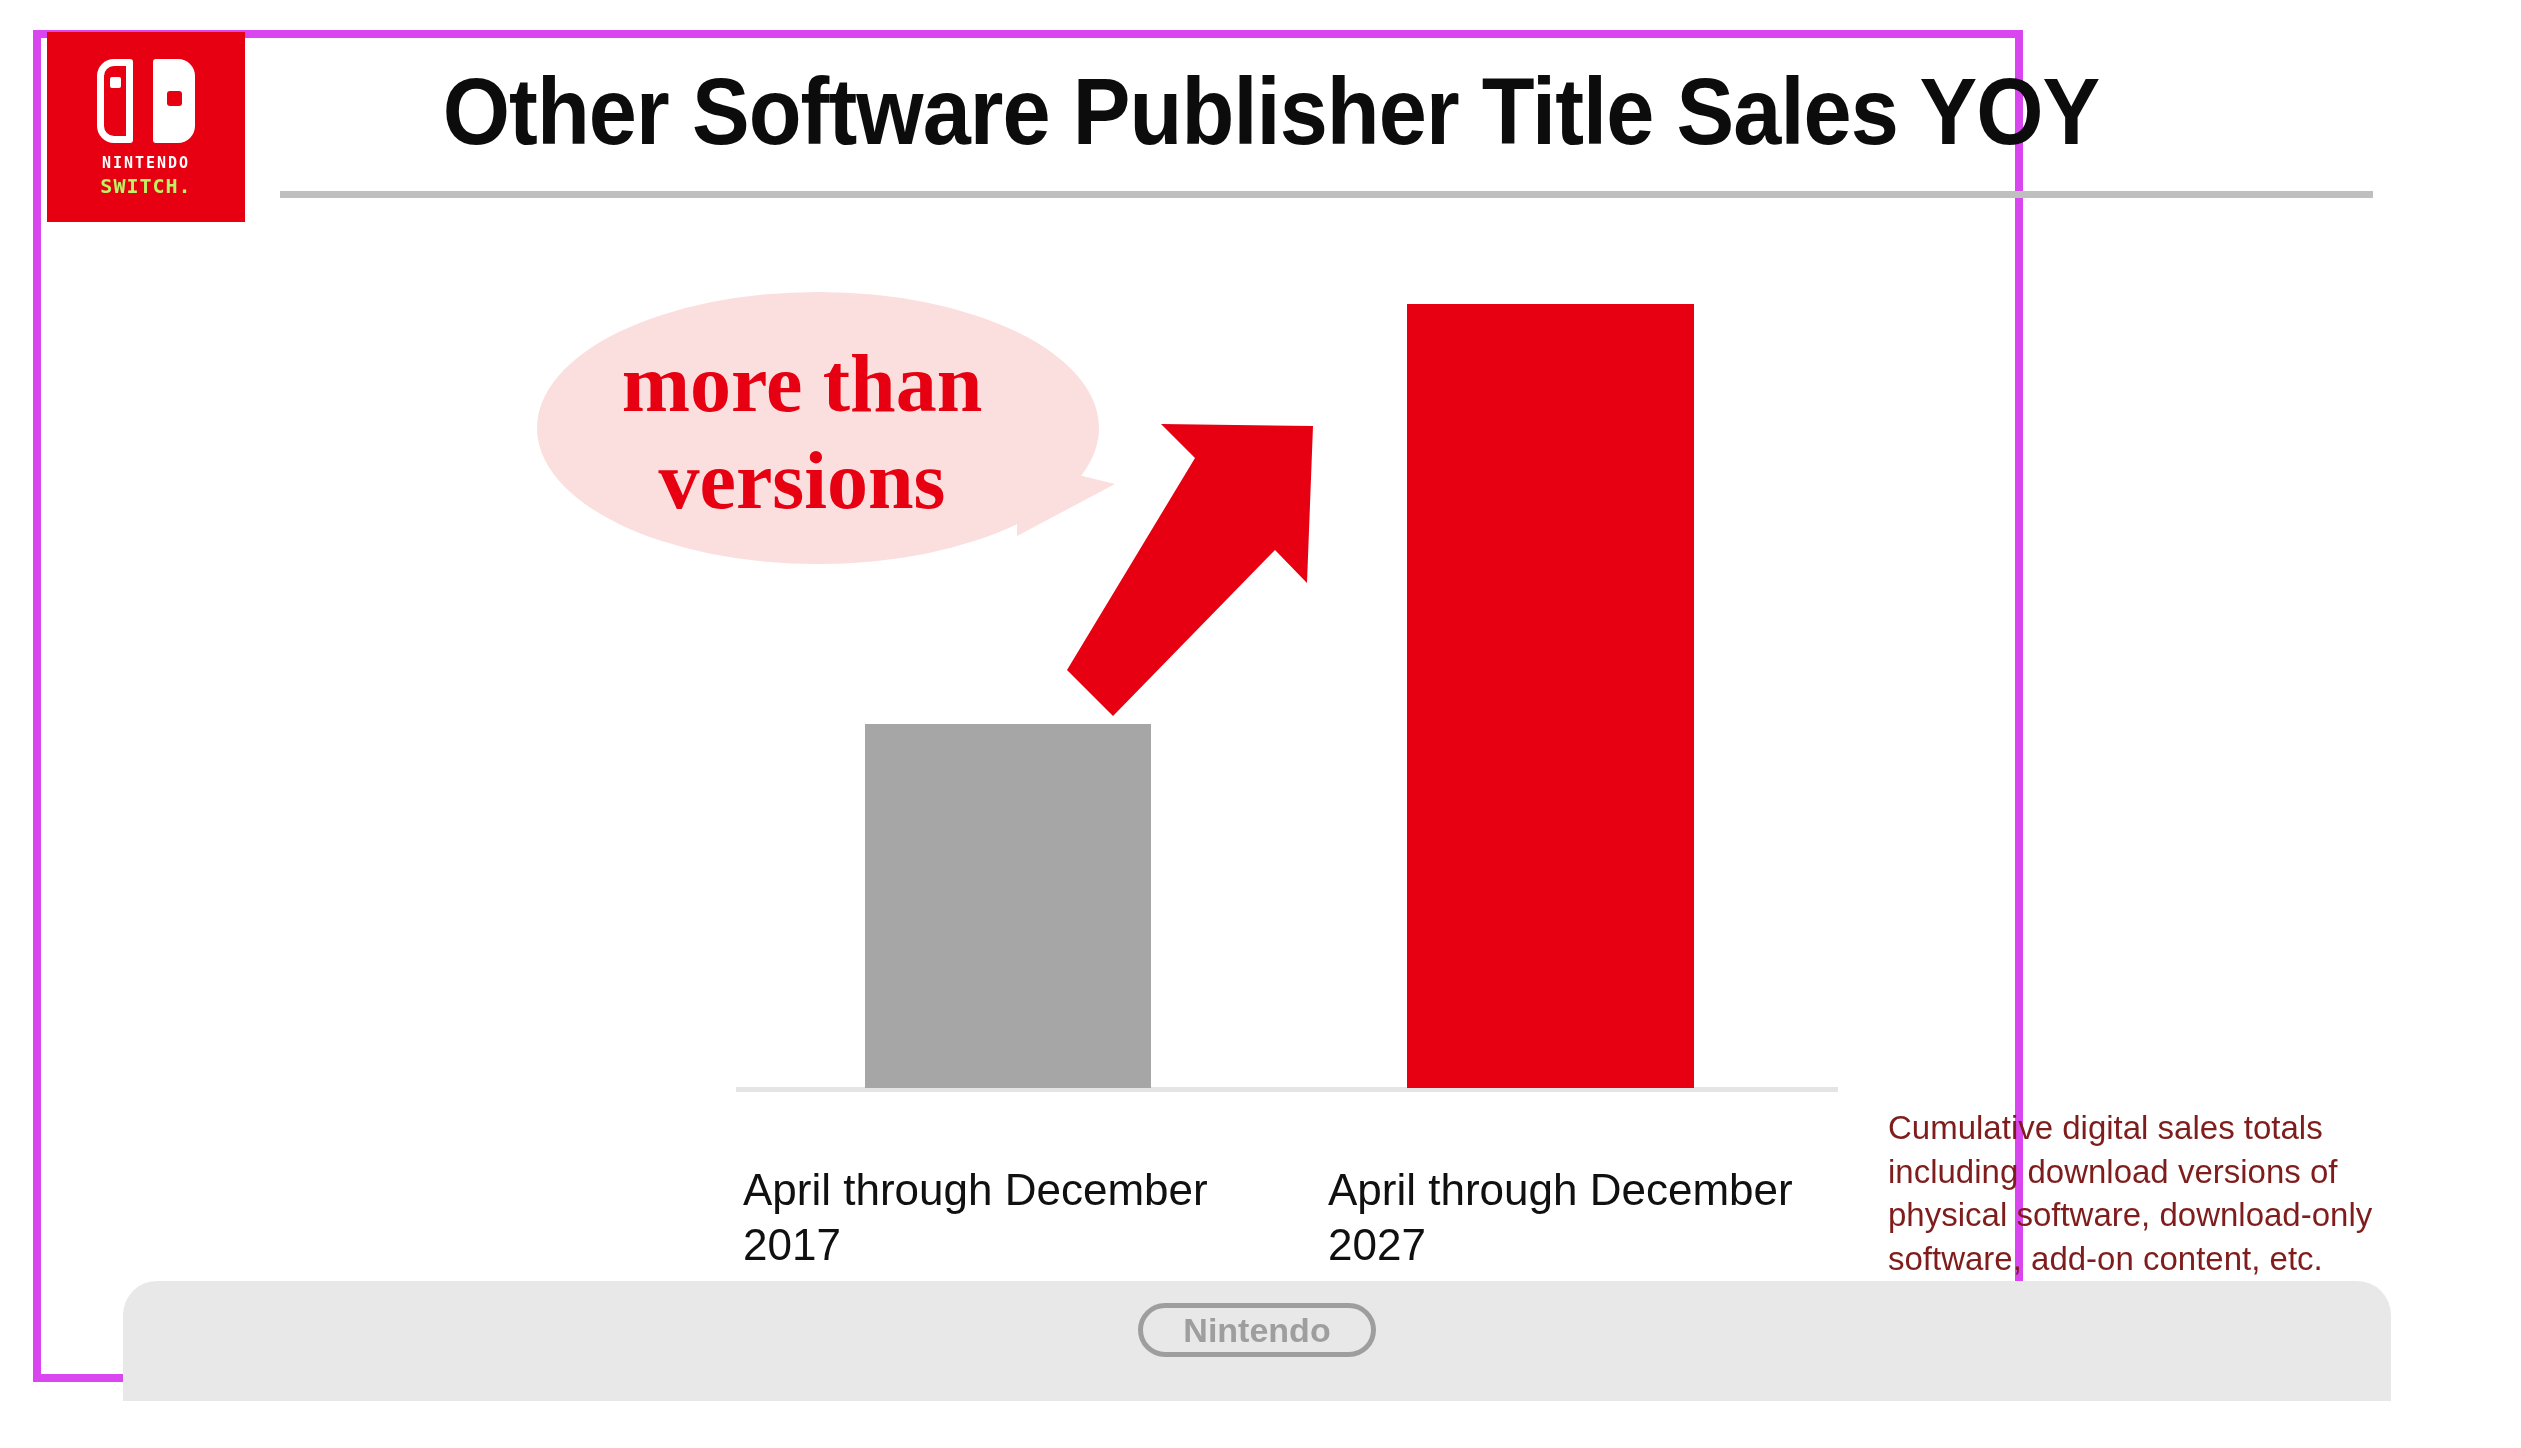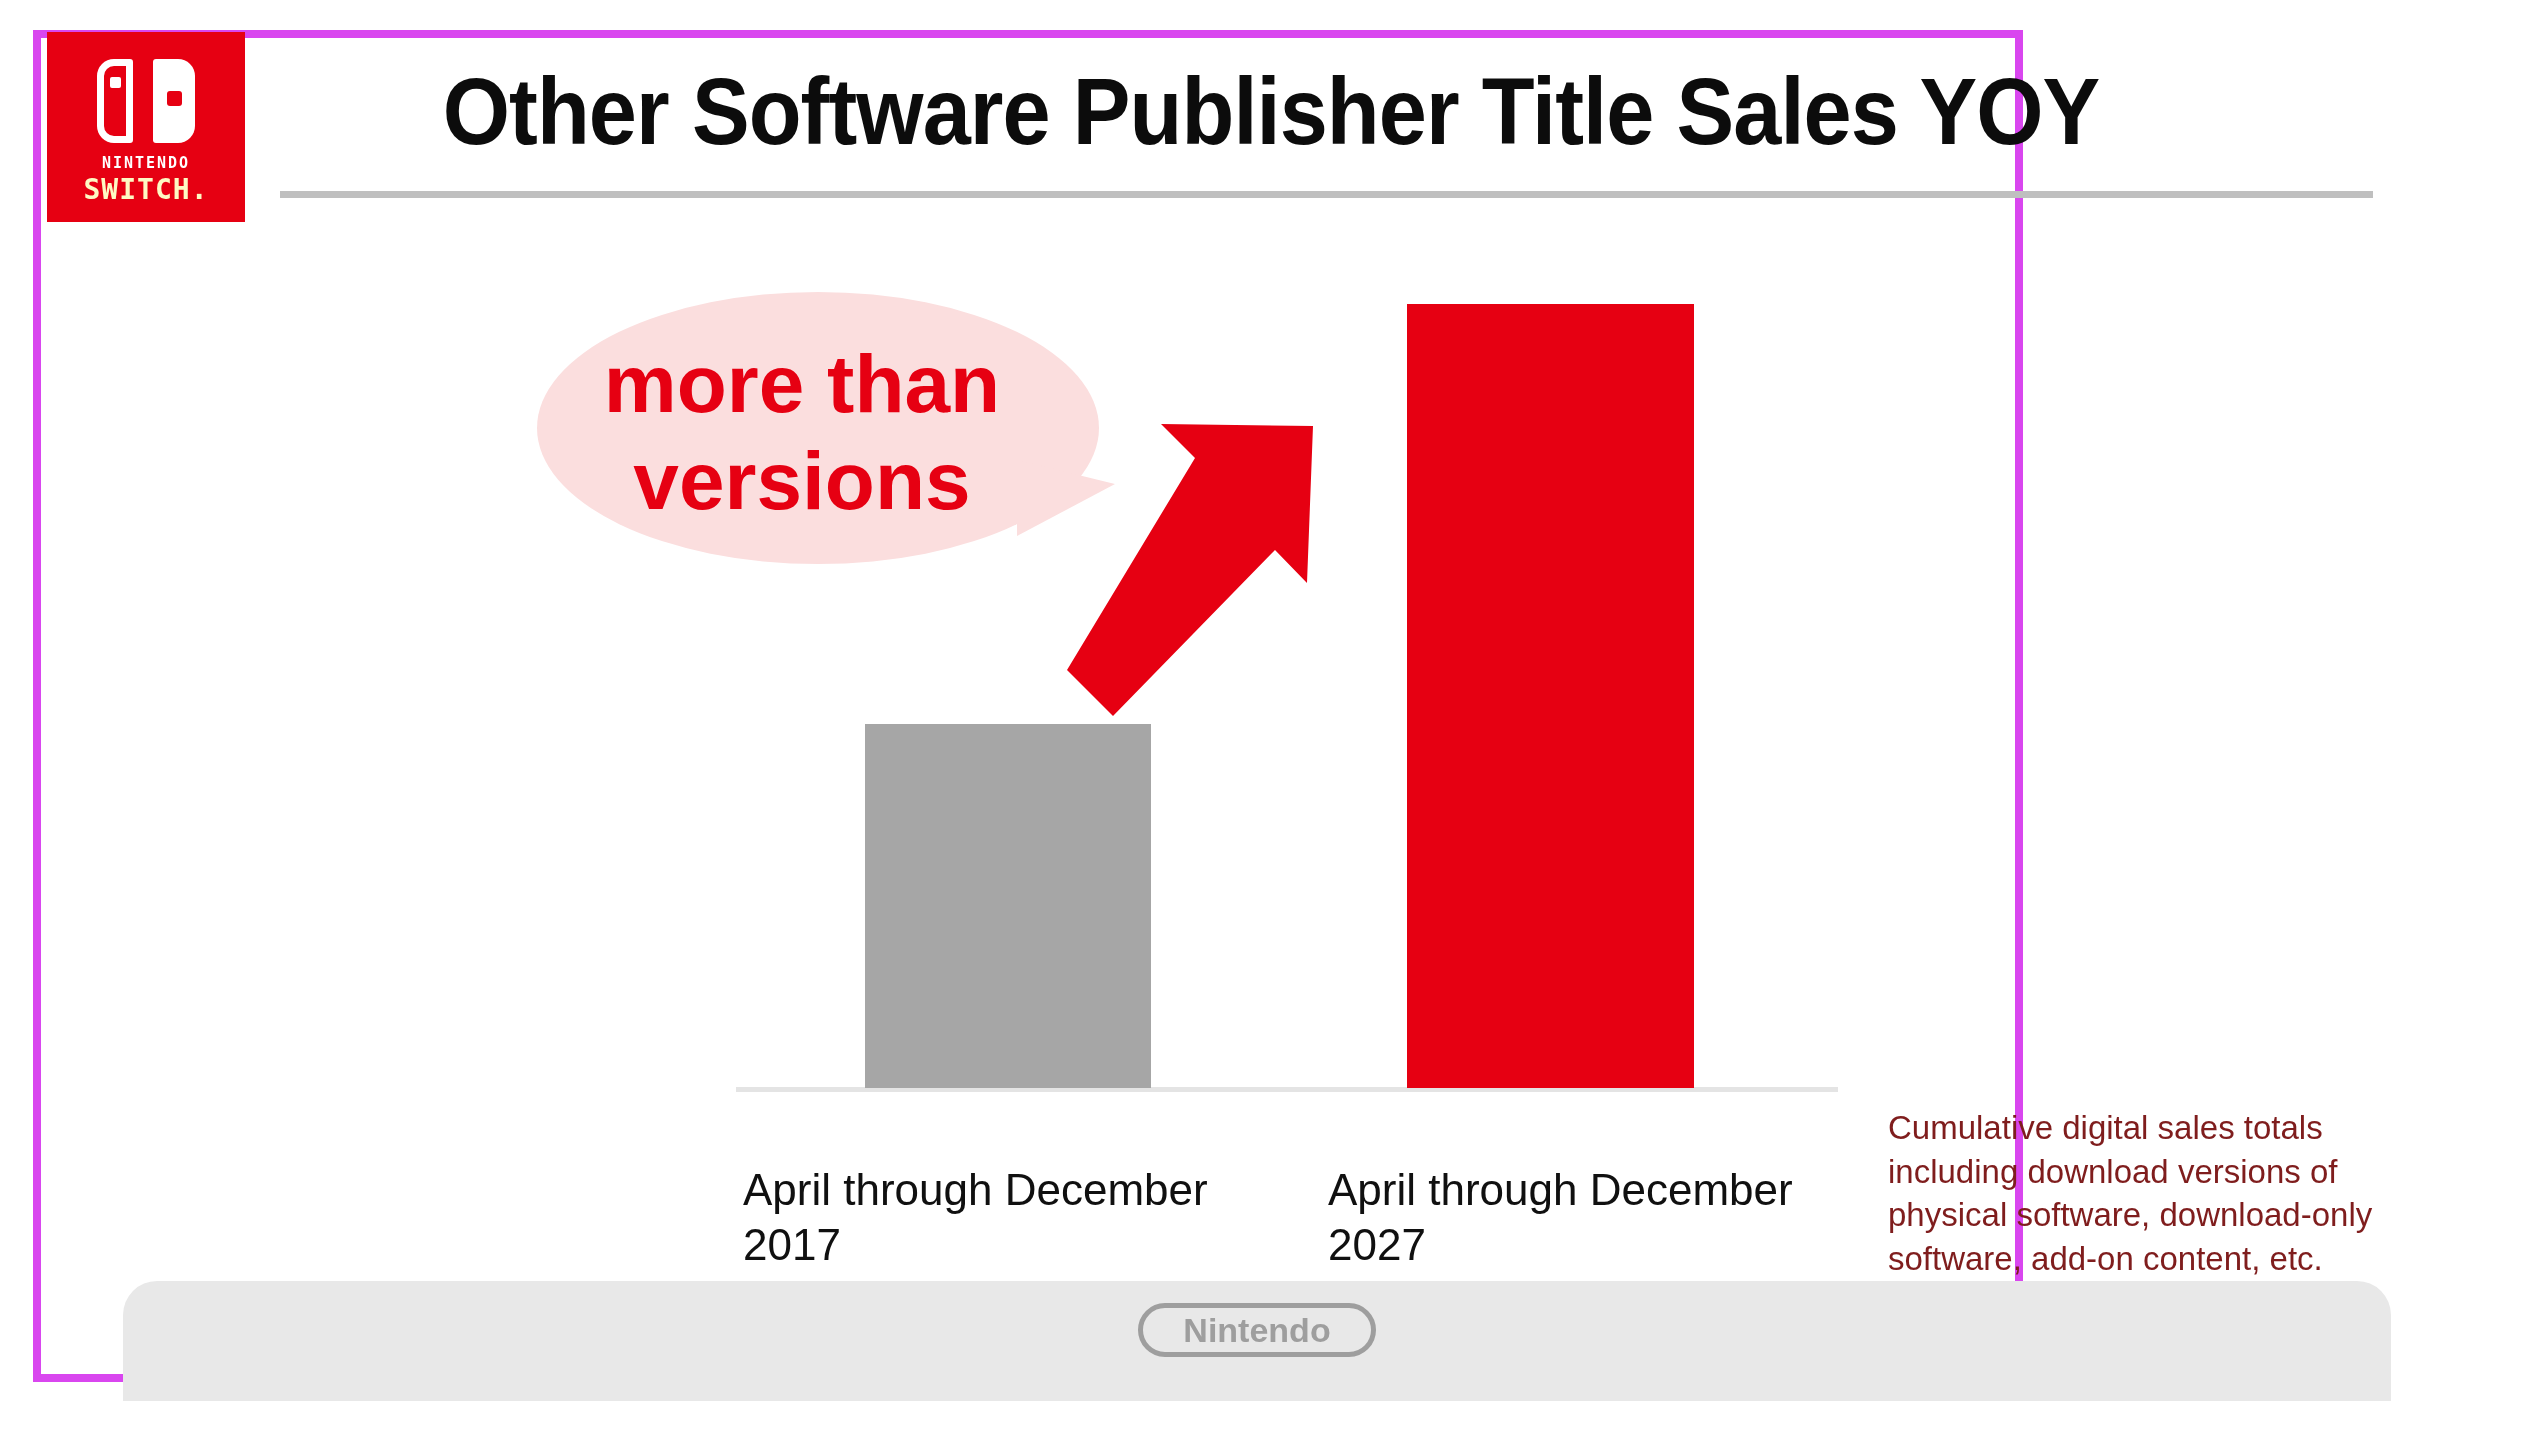--- a/index.html
+++ b/index.html
@@ -91,23 +91,23 @@
     font-size: 15px;
     font-weight: bold;
     letter-spacing: 2px;
     line-height: 1;
   }
   #switch-logo .wordmark-2 {
     position: absolute;
     left: 0; right: 0;
     top: 144px;
     text-align: center;
-    color: #fef9c3;
+    color: #bef264;
     font-family: "DejaVu Sans Mono", monospace;
-    font-size: 28px;
+    font-size: 20px;
     font-weight: bold;
     letter-spacing: 1px;
     line-height: 1;
   }
 
   
   #page-title {
     position: absolute;
     left: 170px;
     top: 18px;
@@ -195,21 +195,21 @@
     border-top: 24px solid transparent;
     border-bottom: 52px solid transparent;
     border-left: 98px solid #fbdede;
   }
   #callout .callout-text {
     position: absolute;
     left: 0; top: 44px;
     width: 530px;
     text-align: center;
     color: #e60012;
-    font-family: Liberation Sans, sans-serif;
+    font-family: Liberation Serif, serif;
     font-weight: bold;
     font-size: 82px;
     line-height: 1.18;
   }
 
   
   #growth-arrow {
     position: absolute;
     left: 1020px;
     top: 360px;

